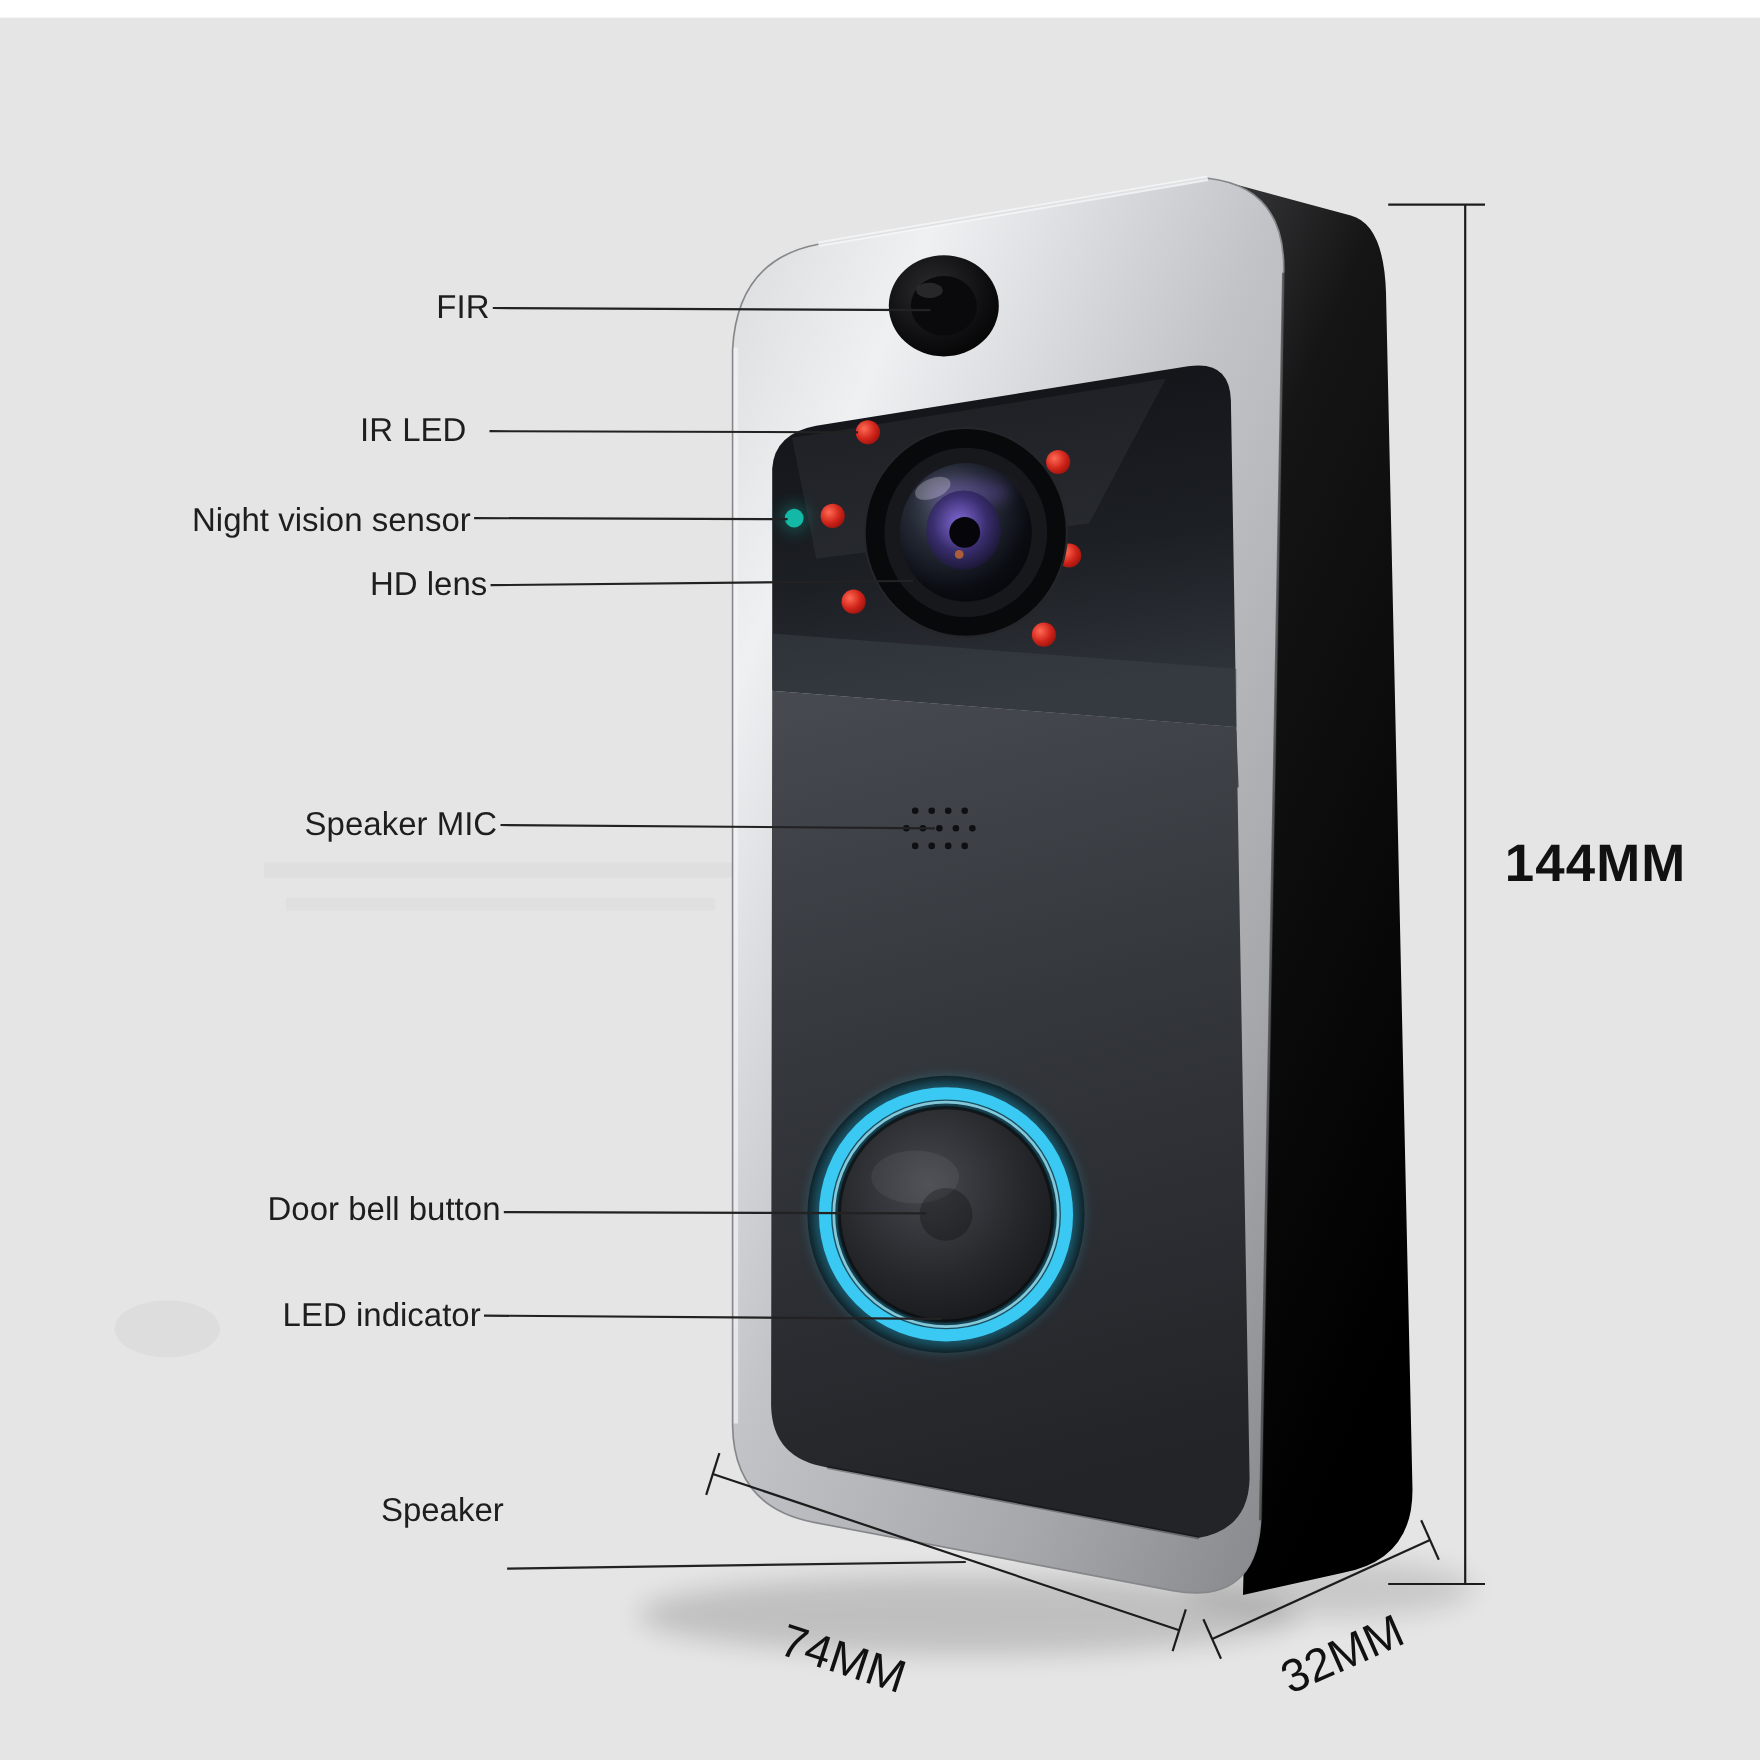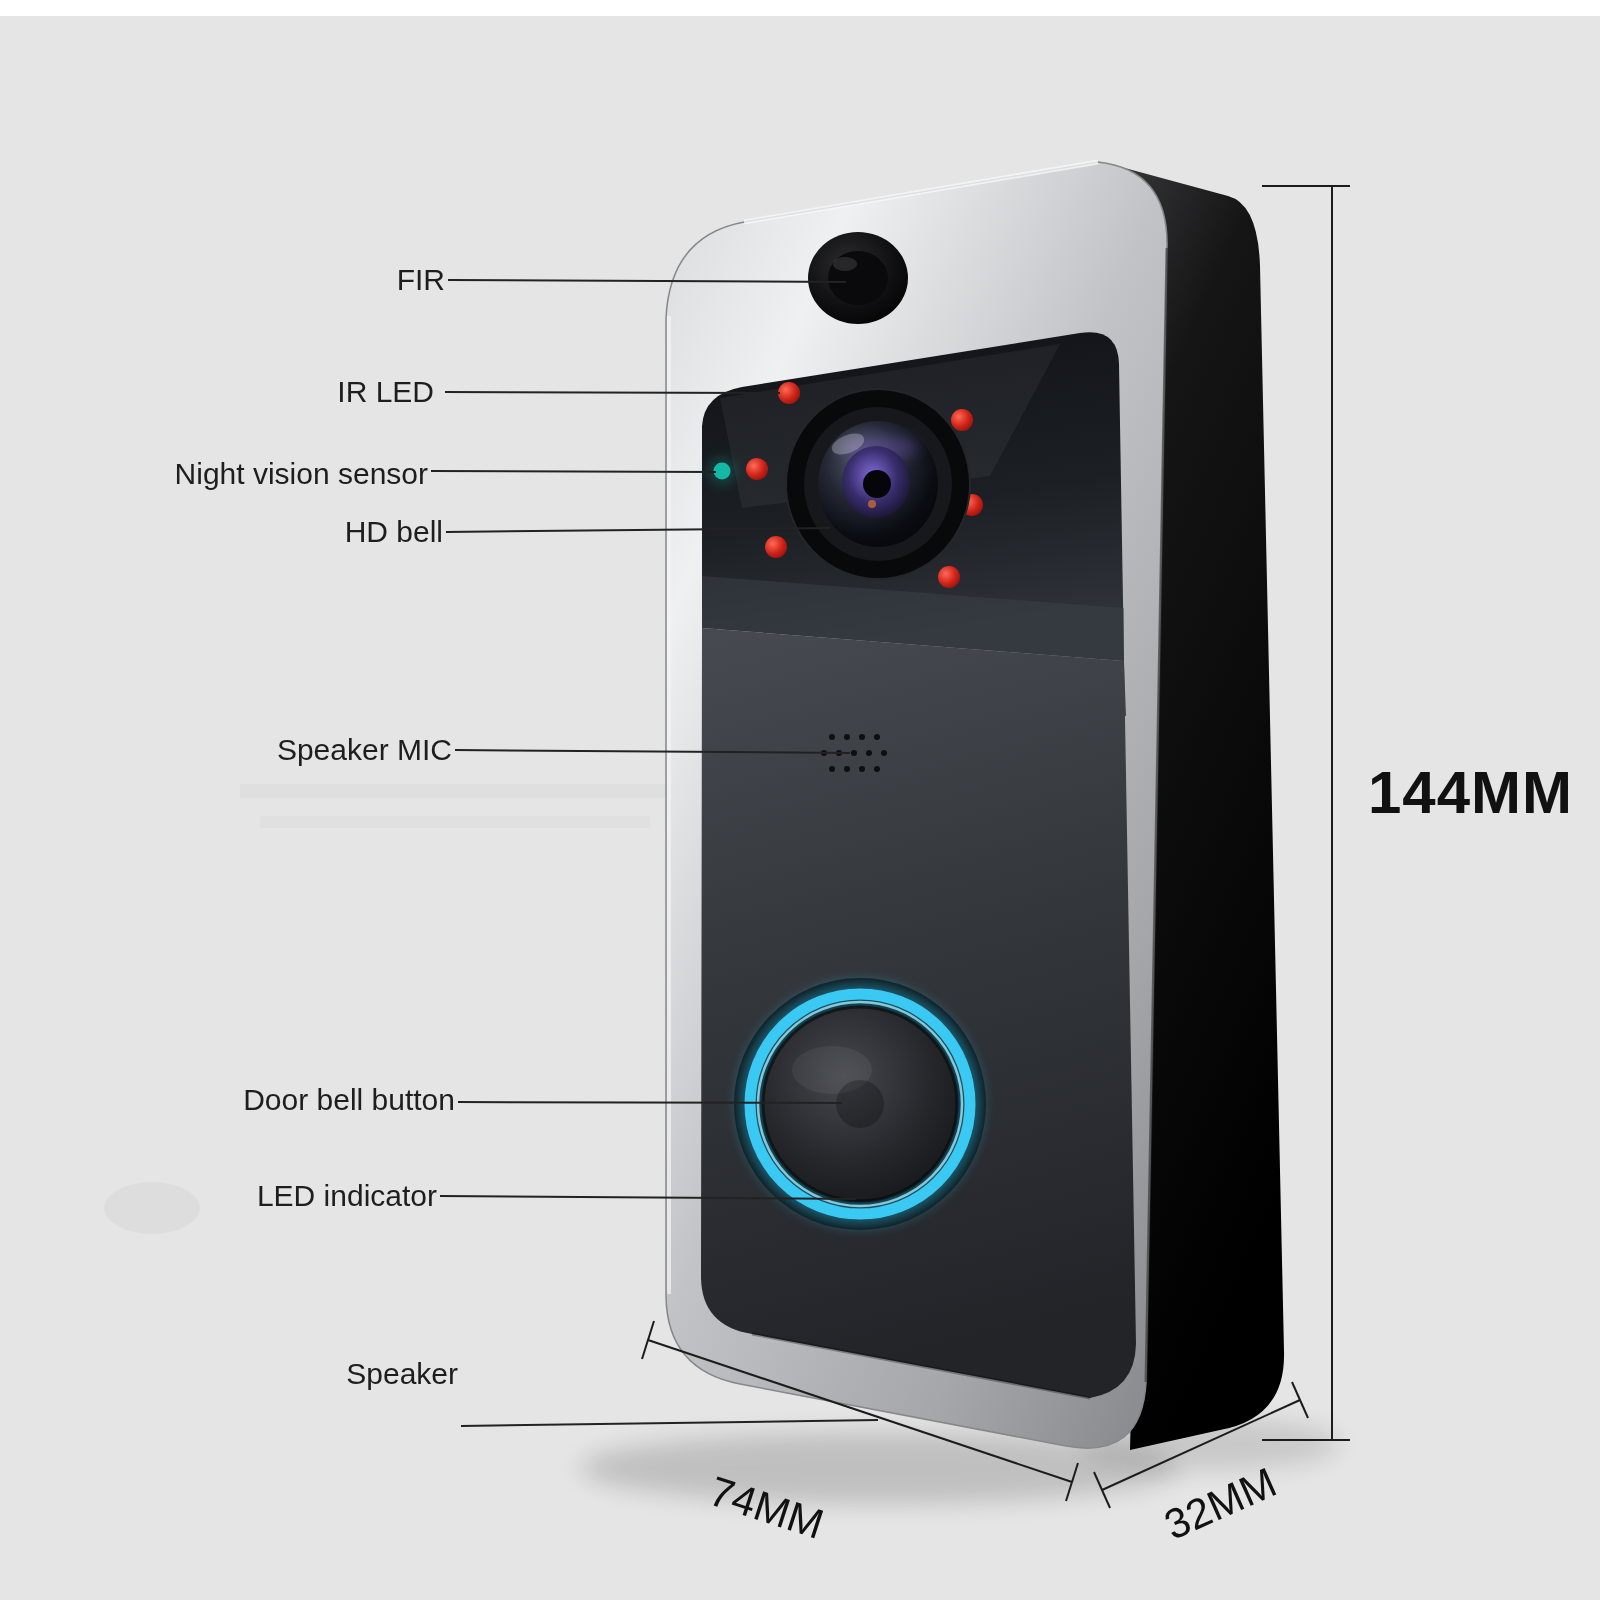--- a/index.html
+++ b/index.html
@@ -6,21 +6,21 @@
   .canvas{
     position:relative;width:1600px;height:1600px;background:#e5e5e5;
     font-family:"Liberation Sans",sans-serif;overflow:hidden;margin-top:16px;
   }
   .scene{position:absolute;left:0;top:0;}
   .part-label{
     position:absolute;transform:translate(-100%,-50%);
     font-size:30px;color:#1e1e1e;white-space:nowrap;
   }
   .dim-label{position:absolute;color:#111;white-space:nowrap;}
-  #dim-height{left:1368px;top:742px;font-size:60px;font-weight:bold;letter-spacing:1px;}
+  #dim-height{left:1368px;top:742px;font-size:48px;font-weight:bold;letter-spacing:1px;}
   #dim-width{left:708px;top:1468px;font-size:42px;transform:rotate(18deg);}
   #dim-depth{left:1162px;top:1464px;font-size:42px;transform:rotate(-24deg);}
 </style>
 </head>
 <body>
 
 <div class="canvas">
 
   <svg class="scene" width="1600" height="1600" viewBox="0 0 1600 1600">
     <defs>
@@ -183,23 +183,23 @@
       </g>
       <g>
         <line x1="1110" y1="1492" x2="1094" y2="1456"></line>
         <line x1="1102" y1="1474" x2="1300" y2="1384"></line>
         <line x1="1308" y1="1402" x2="1292" y2="1366"></line>
       </g>
     </g>
   </svg>
 
   <div class="part-label" style="left:445px;top:264px">FIR</div>
-  <div class="part-label" style="left:434px;top:376px">IR LED</div>
+  <div class="part-label" style="left:424px;top:376px">IR LED</div>
   <div class="part-label" style="left:428px;top:458px">Night vision sensor</div>
-  <div class="part-label" style="left:443px;top:516px">HD bell</div>
+  <div class="part-label" style="left:443px;top:516px">HD lens</div>
   <div class="part-label" style="left:452px;top:734px">Speaker MIC</div>
   <div class="part-label" style="left:455px;top:1084px">Door bell button</div>
   <div class="part-label" style="left:437px;top:1180px">LED indicator</div>
   <div class="part-label" style="left:458px;top:1358px">Speaker</div>
 
   <div class="dim-label" id="dim-height">144MM</div>
   <div class="dim-label" id="dim-width">74MM</div>
   <div class="dim-label" id="dim-depth">32MM</div>
 
 </div>

